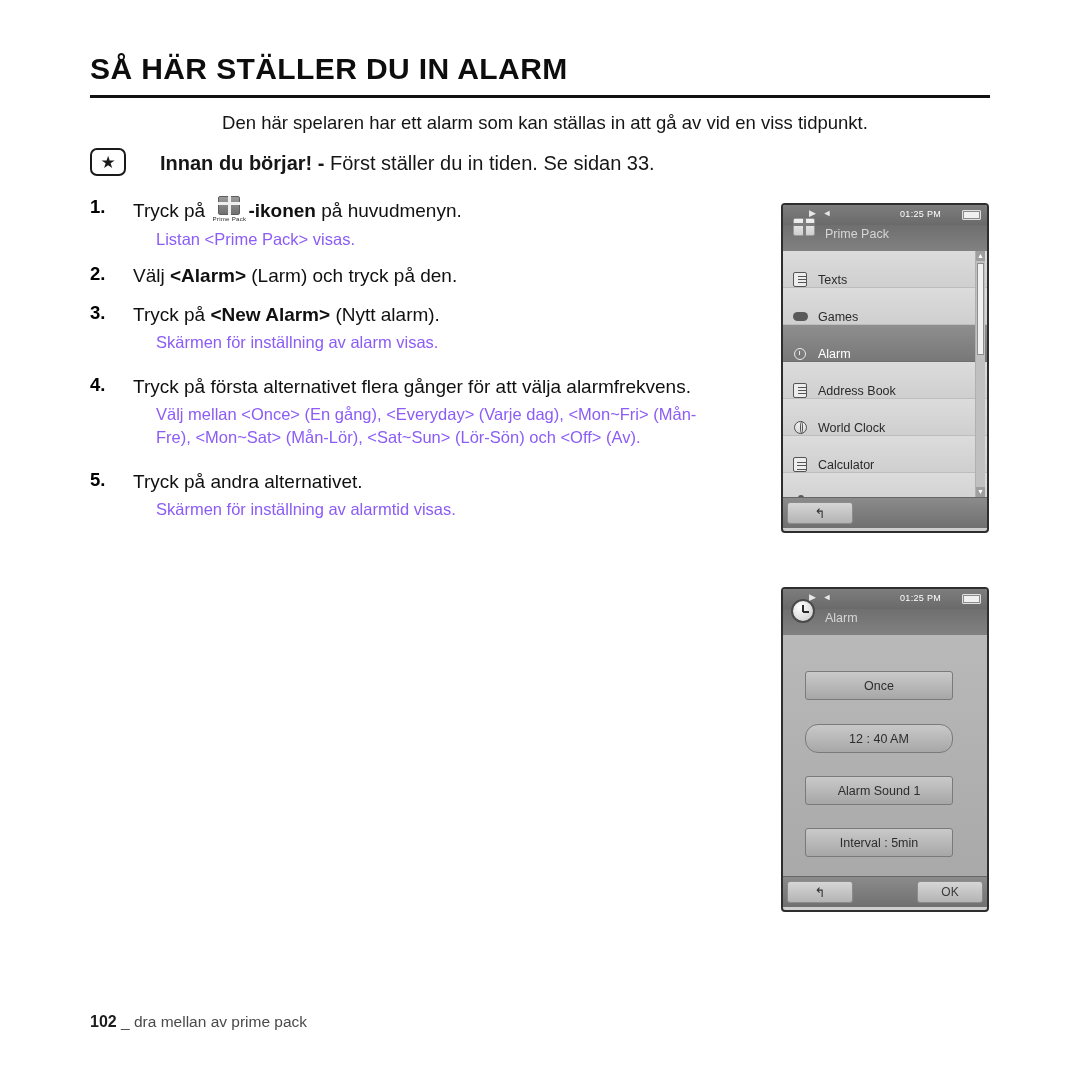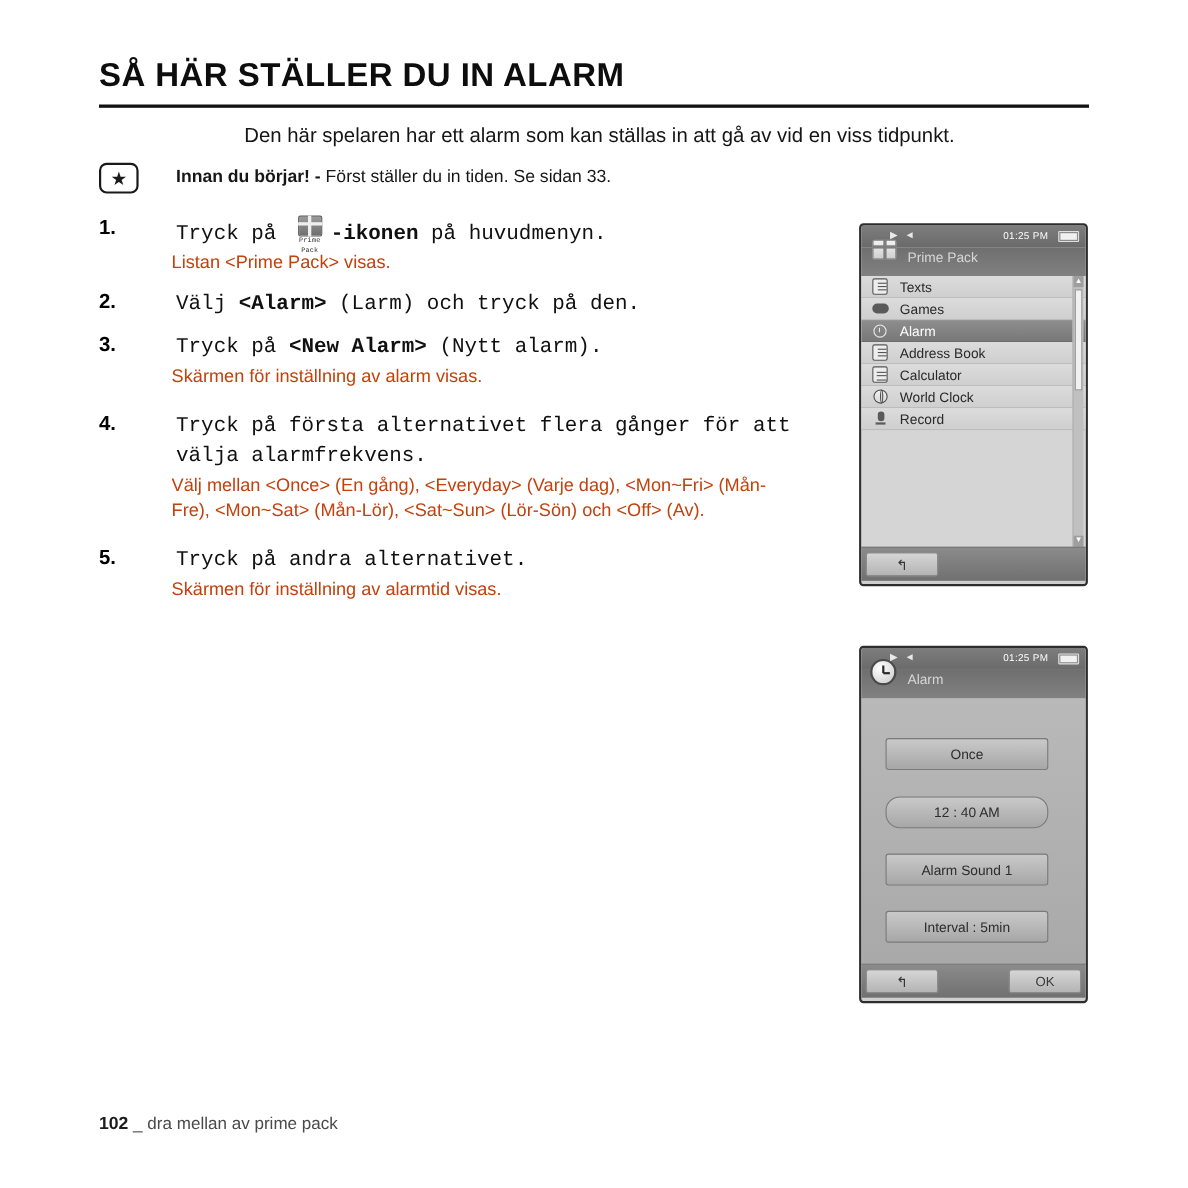--- a/index.html
+++ b/index.html
@@ -74,21 +74,21 @@
   }
   .star {
     color: #1a1a1a;
     font-size: 17px;
     line-height: 1;
   }
   .note-text {
     position: absolute;
     left: 70px;
     top: 4px;
-    font-size: 16px;
+    font-size: 20px;
     color: #161616;
   }
   .note-text b { font-weight: bold; }
 
   
   .steps {
     position: absolute;
     left: 90px;
     top: 196px;
     width: 640px;
@@ -99,32 +99,31 @@
   }
   .step-num {
     position: absolute;
     left: 0;
     top: 0;
     width: 30px;
     font-size: 18.5px;
     font-weight: bold;
   }
   .step-main {
-    margin-left: 70px;
+    margin-left: 43px;
     font-size: 19px;
     line-height: 1.42;
     color: #101010;
-    font-family: Liberation Mono, monospace;
   }
   .step-main b { font-weight: bold; }
   .step-sub {
     margin-left: 66px;
     font-size: 16.5px;
     line-height: 1.4;
-    color: #c2410c;
+    color: #8b5cf6;
     margin-top: 2px;
   }
   .gap-sm { height: 8px; }
   .gap-md { height: 16px; }
 
   
   .inline-icon {
     display: inline-block;
     vertical-align: -9px;
     width: 34px;
@@ -194,21 +193,21 @@
   .dev-status .st-left {
     position: absolute;
     left: 26px;
     top: 3px;
     font-size: 9px;
     letter-spacing: 2px;
     color: #e9e9e9;
   }
   .dev-status .st-time {
     position: absolute;
-    right: 34px;
+    right: 46px;
     top: 4px;
     font-size: 9px;
     color: #ffffff;
     letter-spacing: 0.3px;
   }
   .dev-status .battery {
     position: absolute;
     right: 6px;
     top: 5px;
     width: 19px;
@@ -296,24 +295,24 @@
     background: #2a2a2a;
   }
 
   .menu-list {
     background: #d5d5d5;
     position: relative;
     height: 246px;
   }
   .menu-row {
     position: relative;
-    height: 20px;
+    height: 37px;
     border-bottom: 1px solid #bdbdbd;
     display: flex;
-    align-items: center;
+    align-items: flex-end;
     padding-left: 9px;
     box-sizing: border-box;
     background: linear-gradient(#dcdcdc, #cfcfcf);
   }
   .menu-row.selected {
     background: linear-gradient(#8e8e8e, #787878);
     border-bottom: 1px solid #6f6f6f;
   }
   .menu-row .m-icon {
     width: 17px;
@@ -619,30 +618,30 @@
 
       <div class="menu-row">
         <span class="m-icon">
             <span class="ic-box ic-lines"></span>
           </span>
         <span class="m-label">Address Book</span>
       </div>
 
       <div class="menu-row">
         <span class="m-icon">
+            <span class="ic-globe-lines"></span>
+          </span>
+        <span class="m-label">World Clock</span>
+      </div>
+
+      <div class="menu-row">
+        <span class="m-icon">
             <span class="ic-box ic-grid"></span>
           </span>
         <span class="m-label">Calculator</span>
-      </div>
-
-      <div class="menu-row">
-        <span class="m-icon">
-            <span class="ic-globe-lines"></span>
-          </span>
-        <span class="m-label">World Clock</span>
       </div>
 
       <div class="menu-row">
         <span class="m-icon">
             <span class="ic-mic-head"></span>
             <span class="ic-mic-base"></span>
           </span>
         <span class="m-label">Record</span>
       </div>
 

